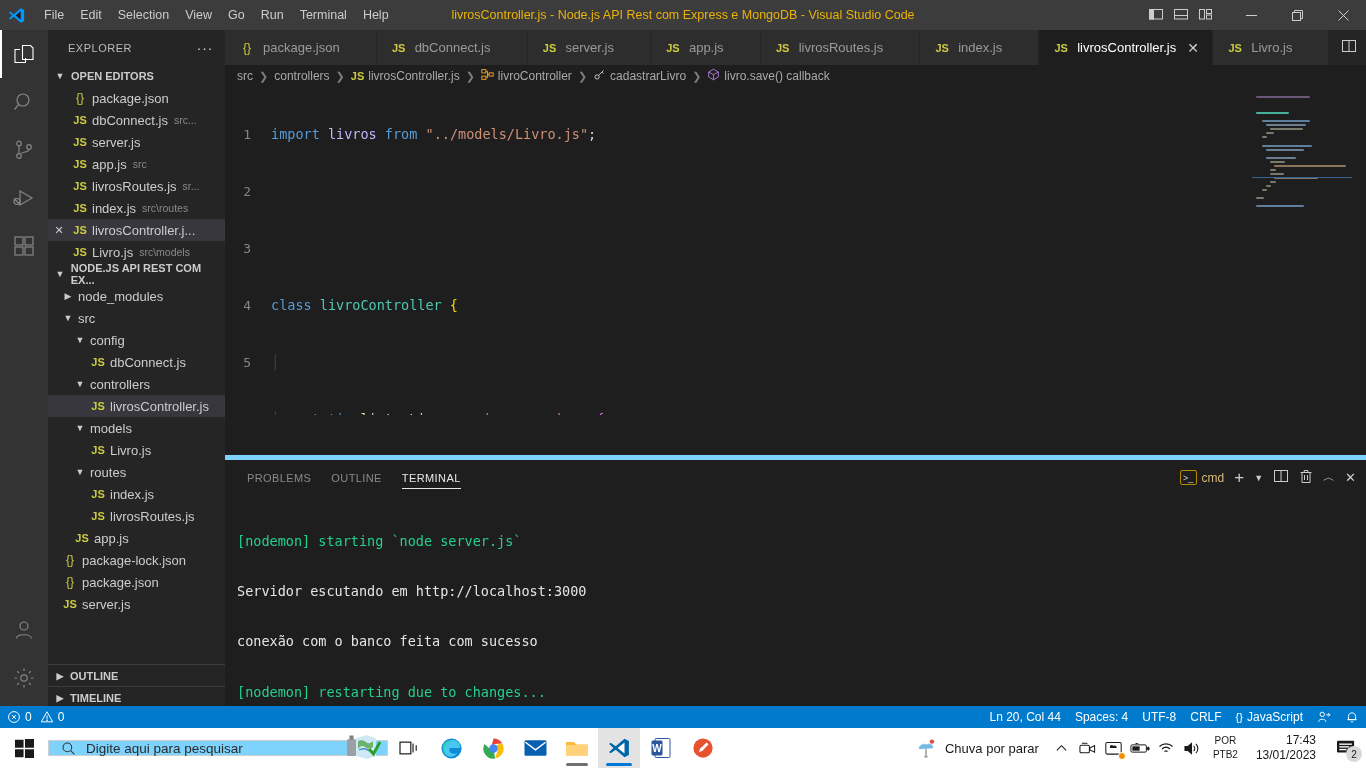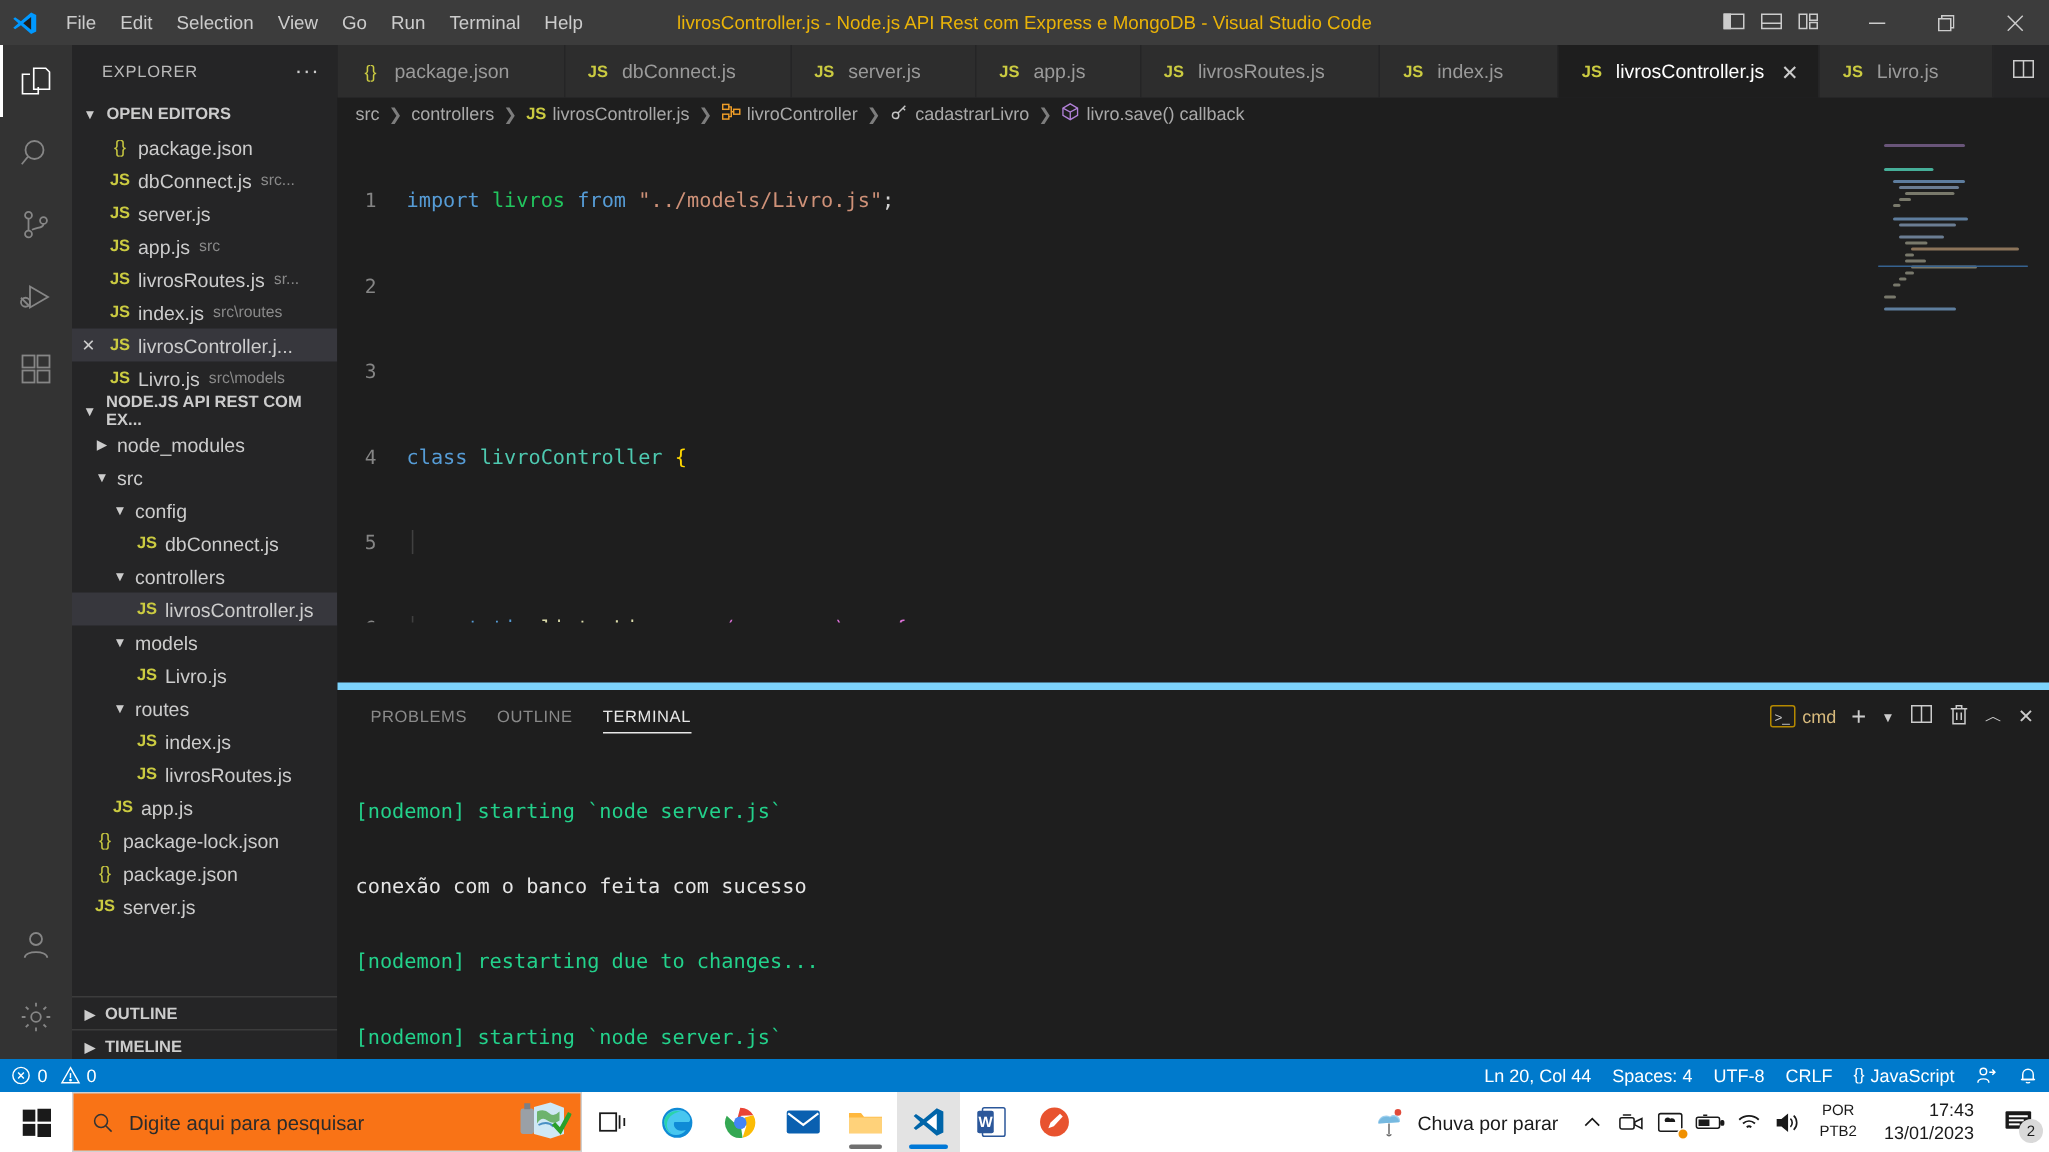--- a/index.html
+++ b/index.html
@@ -111,21 +111,21 @@
   .code {
     font-family: "DejaVu Sans Mono", "Liberation Mono", monospace;
     font-size: 13.5px; line-height: 19px; white-space: pre;
   }
   .cl { display: flex; height: 19px; }
   .ln { width: 46px; flex: 0 0 46px; text-align: right; padding-right: 20px; color: #858585; font-size: 13px; }
   .ctext { flex: 1; }
   .ind { color: #404040; }
   
   .kw   { color: #569cd6; }   
-  .id   { color: #22c55e; }   
+  .id   { color: #c4b5fd; }   
   .fn   { color: #dcdcaa; }   
   .cls  { color: #4ec9b0; }   
   .str  { color: #ce9178; }   
   .p1   { color: #ffd700; }   
   .p2   { color: #da70d6; }   
   .op   { color: #d4d4d4; }
 
   .minimap { position: absolute; right: 14px; top: 0; width: 100px; height: 328px; opacity: .85; }
   .mm-line { position: absolute; height: 2px; border-radius: 1px; }
   .editor-scrollbar { position: absolute; right: 0; top: 0; width: 14px; height: 328px; }
@@ -161,21 +161,21 @@
   .sb-right { margin-left: auto; display: flex; align-items: center; }
   .sb-item { padding: 0 7px; height: 22px; display: flex; align-items: center; gap: 4px; cursor: pointer; }
 
   
   .taskbar {
     position: absolute; left: 0; bottom: 0; width: 1366px; height: 40px;
     background: #ffffff; display: flex; align-items: center;
   }
   .start-btn { width: 48px; height: 40px; display: flex; align-items: center; justify-content: center; cursor: pointer; }
   .search-box {
-    width: 340px; height: 40px; background: #f97316; border: 1px solid #d0d0d0;
+    width: 340px; height: 16px; background: #7dd3fc; border: 1px solid #d0d0d0;
     display: flex; align-items: center; gap: 10px; padding: 0 6px 0 12px; cursor: text;
   }
   .search-box .ph { font-size: 13.5px; color: #2b2b2b; flex: 1; }
   .tb-icon { width: 42px; height: 40px; display: flex; align-items: center; justify-content: center; cursor: pointer; position: relative; }
   .tb-icon.running::after { content: ''; position: absolute; bottom: 2px; left: 50%; transform: translateX(-50%); width: 22px; height: 3px; background: #707070; border-radius: 2px; }
   .tb-icon.active { background: #e3e3e3; }
   .tb-icon.active::after { content: ''; position: absolute; bottom: 2px; left: 50%; transform: translateX(-50%); width: 26px; height: 3px; background: #0078d7; border-radius: 2px; }
   .tray { margin-left: auto; display: flex; align-items: center; height: 40px; }
   .weather { display: flex; align-items: center; gap: 8px; padding: 0 10px 0 4px; font-size: 13px; color: #1a1a1a; cursor: pointer; }
   .tray-icon { width: 26px; height: 40px; display: flex; align-items: center; justify-content: center; cursor: pointer; color: #1a1a1a; }
@@ -619,20 +619,21 @@
               <path d="M5.2 3.5 V1.5 H8.8 V3.5"></path>
               <path d="M5.5 6 V11 M8.5 6 V11"></path>
             </svg>
         </span>
         <span style="font-size:12px">︿</span>
         <span style="font-size:13px">✕</span>
       </div>
     </div>
     <div class="terminal">
       <div class="t-green">[nodemon] starting `node server.js`</div>
+      <div class="t-white">Servidor escutando em http://localhost:3000</div>
       <div class="t-white">conexão com o banco feita com sucesso</div>
       <div class="t-green">[nodemon] restarting due to changes...</div>
       <div class="t-green">[nodemon] starting `node server.js`</div>
       
       
       
       
       
       
       

